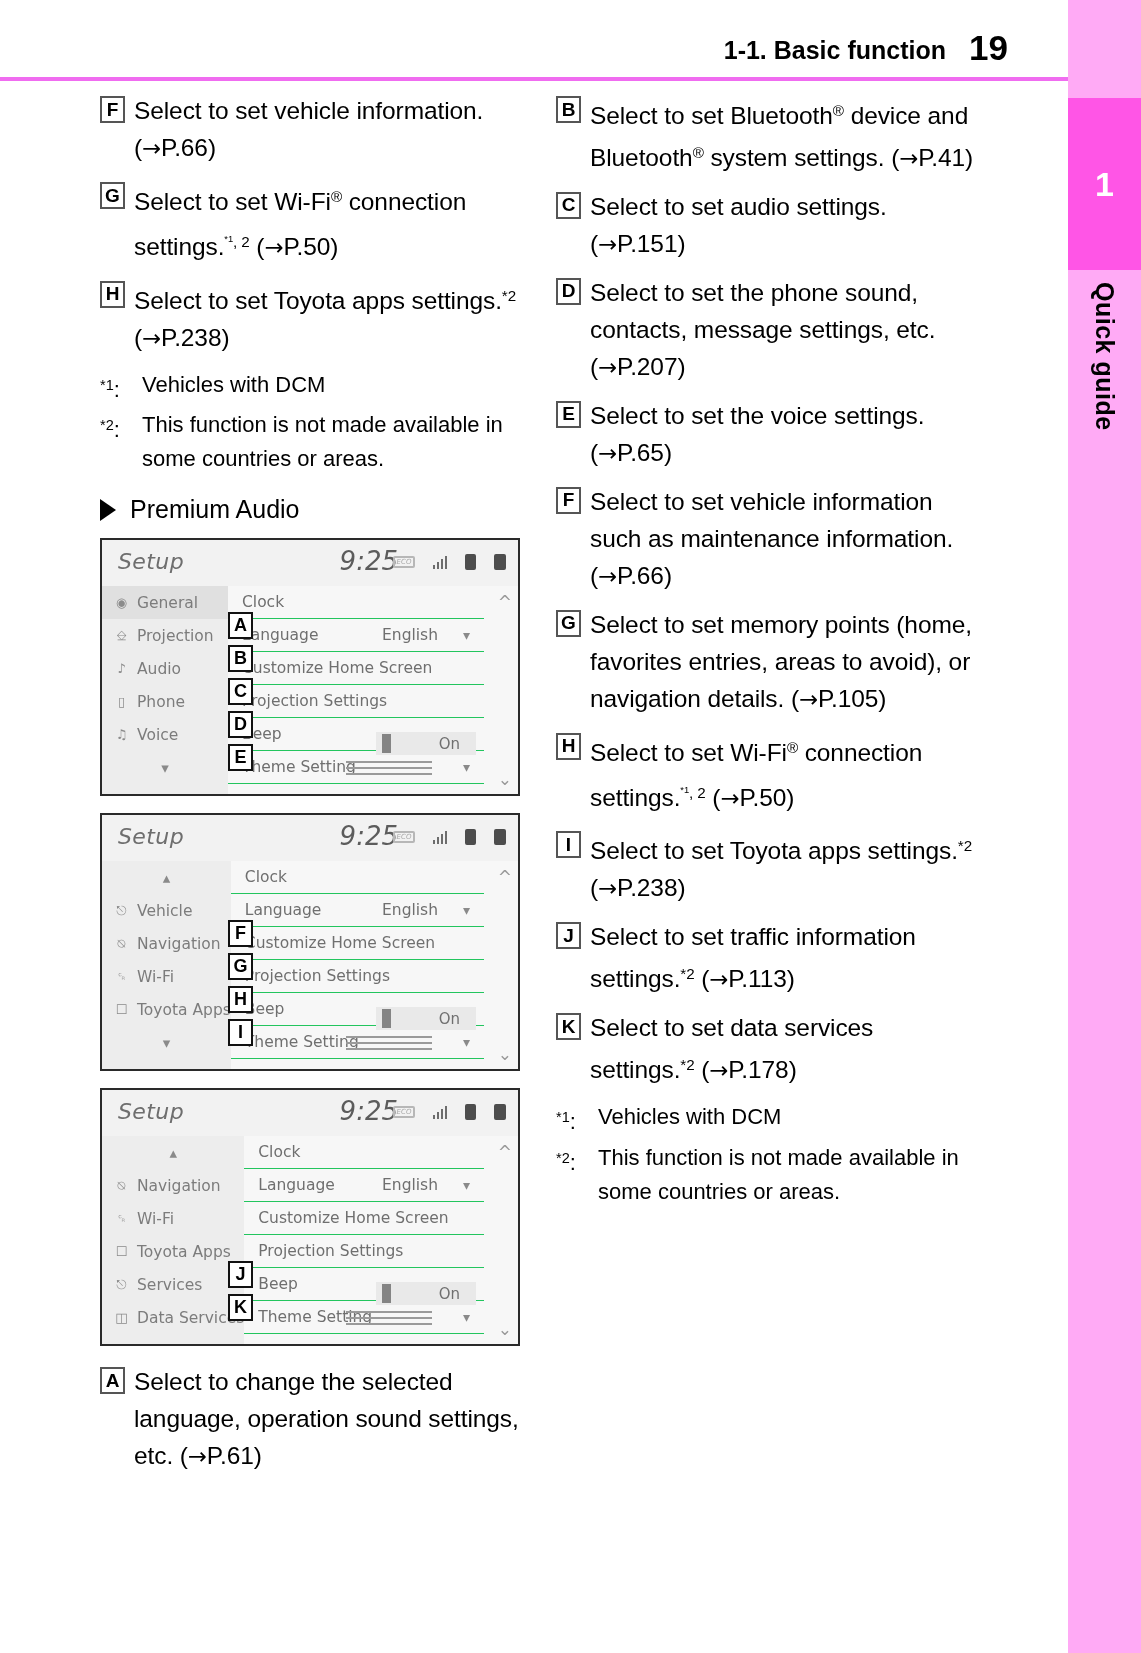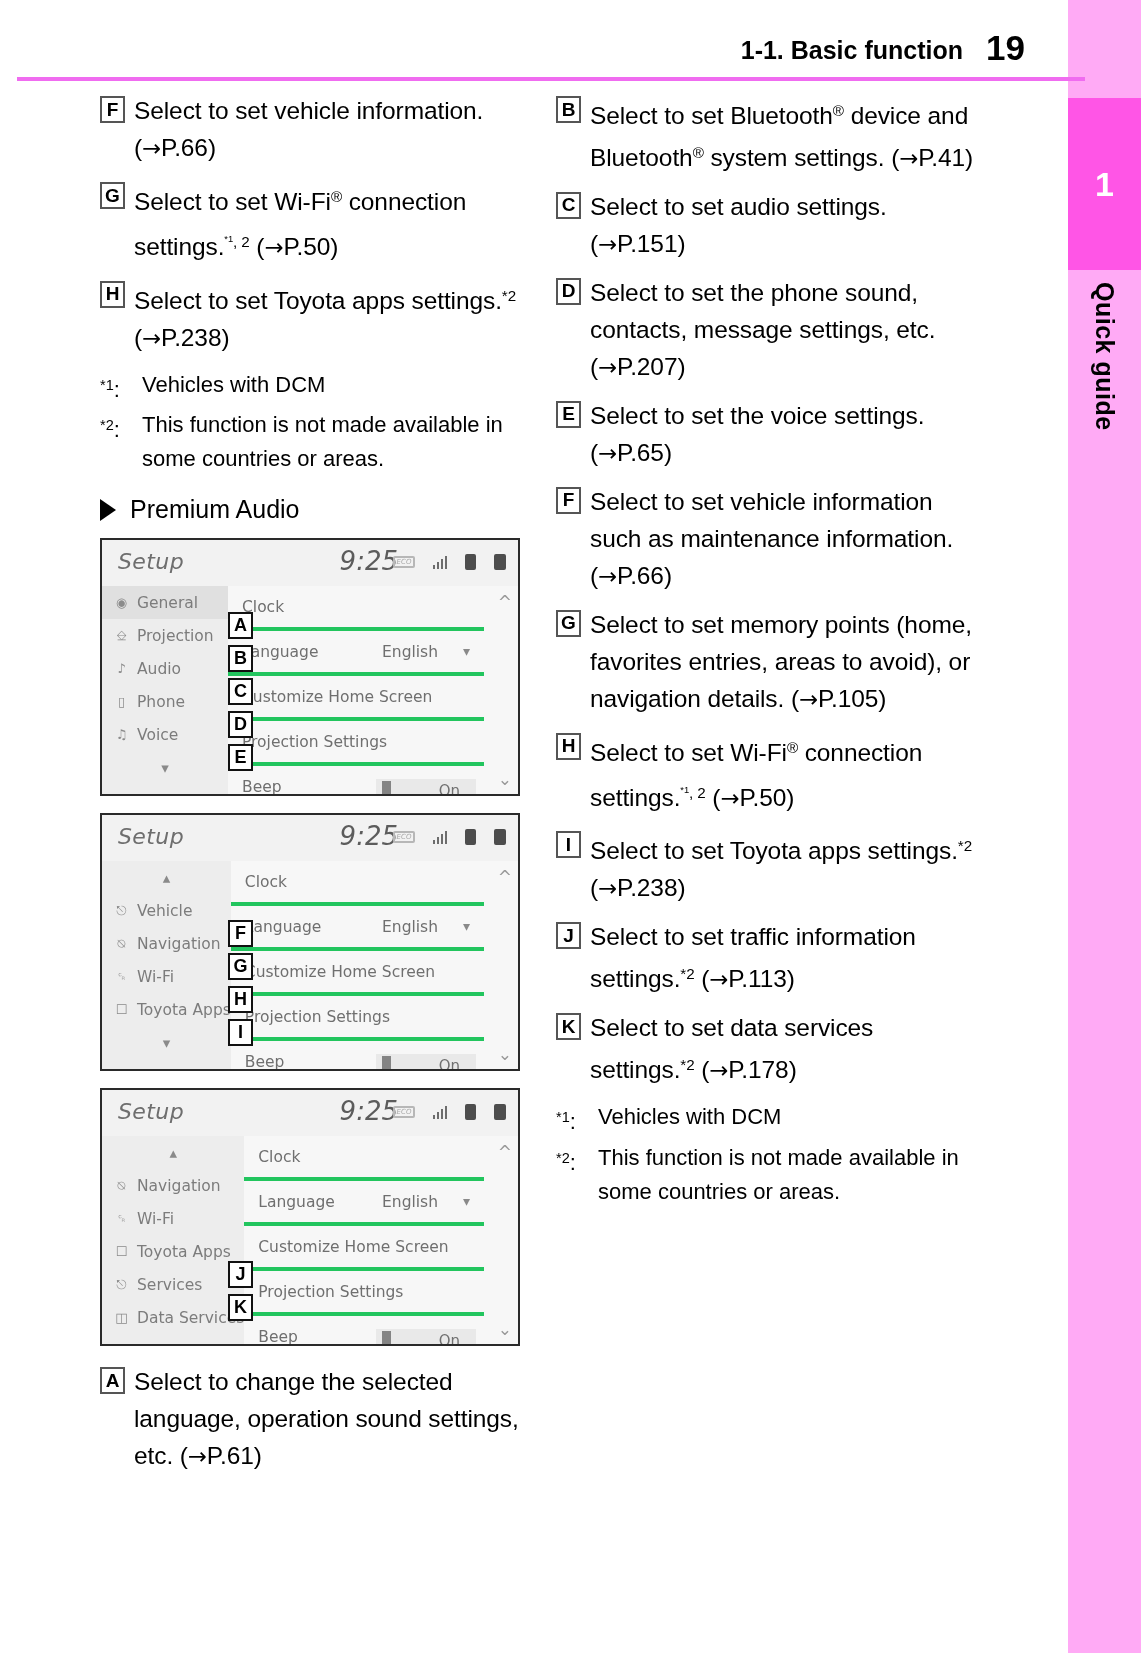--- a/index.html
+++ b/index.html
@@ -36,21 +36,21 @@
   }
   .edge-vert span{
     display:inline-block;
     writing-mode:vertical-rl;
     font-size:25px; font-weight:bold; color:#000;
     letter-spacing:0.5px;
   }
 
   
   .page-header{
-    position:absolute; top:0; left:17px; width:1078px; height:79px;
+    position:absolute; top:0; left:0; width:1078px; height:79px;
   }
   .hdr-title{
     position:absolute; right:132px; top:36px;
     font-size:25px; font-weight:bold; color:#000;
     white-space:nowrap;
   }
   .hdr-pageno{
     position:absolute; right:70px; top:28px;
     font-size:35px; font-weight:bold; color:#000;
   }
@@ -183,34 +183,34 @@
   }
   .side-chev{
     height:33px; display:flex; align-items:center; justify-content:center;
     font-size:15px; color:#8a8a8a;
   }
   .shot-list{
     flex:1 1 auto; position:relative; background:#f7f7f7; padding-right:34px;
   }
   .row{
     height:33px; position:relative;
-    border-bottom:4px solid #22c55e;
-    display:flex; margin-top:12px;
+    border-bottom:1px solid #22c55e;
+    display:flex; align-items:center;
   }
   .row-lbl{
     font-size:15.5px; color:#6f6f6f; padding-left:14px; white-space:nowrap;
   }
   .row-val{
     position:absolute; right:46px; font-size:15.5px; color:#6f6f6f;
   }
   .row-chev{
     position:absolute; right:14px; font-size:14px; color:#8a8a8a;
   }
   .row-toggle{
-    position:absolute; right:8px; top:1px;
+    position:absolute; right:8px; top:14px;
     width:100px; height:23px; background:#e9e9e9;
     display:flex; align-items:center; justify-content:flex-end;
     padding-right:16px; font-size:15px; color:#6f6f6f;
   }
   .row-toggle .knob{
     position:absolute; left:6px; top:2px; width:9px; height:19px;
     background:#848484;
   }
   .row-lines{
     position:absolute; right:52px; top:10px; width:86px;

